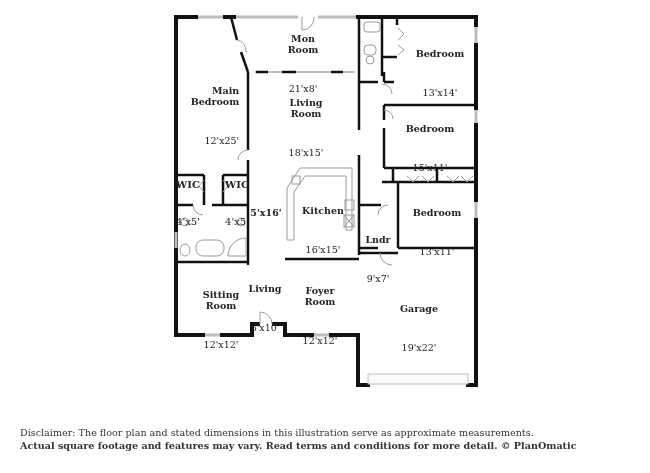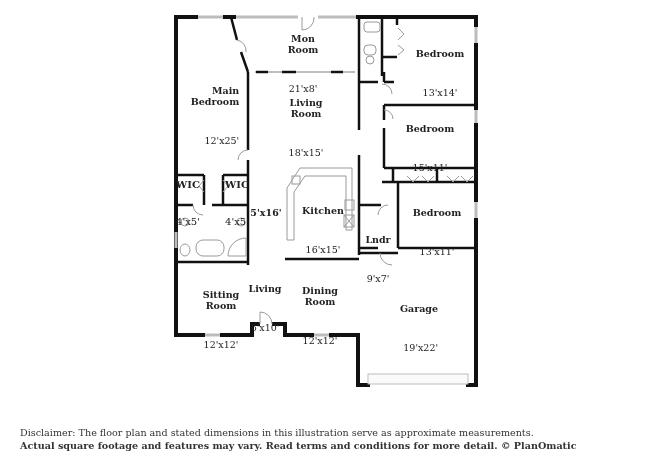--- a/index.html
+++ b/index.html
@@ -196,23 +196,23 @@
 <div class="lbl" style="left:221px;top:289px;">
   <span>Sitting</span>
   <span>Room</span>
   <span class="dim">12'x12'</span>
 </div>
 <div class="lbl" style="left:265px;top:283px;">
   <span>Living</span>
   <span class="dim">6'x10'</span>
 </div>
 <div class="lbl" style="left:320px;top:285px;">
-  <span>Dining</span>
+  <span>Foyer</span>
   <span>Room</span>
   <span class="dim">12'x12'</span>
 </div>
-<div class="lbl" style="left:419px;top:303px;text-align:right;">
+<div class="lbl" style="left:419px;top:303px;">
   <span>Garage</span>
   <span class="dim">19'x22'</span>
 </div>
 
 <div class="disclaimer" style="top:427px;">Disclaimer: The floor plan and stated dimensions in this illustration serve as approximate measurements.</div>
 <div class="disclaimer" style="top:440px;font-weight:bold;">Actual square footage and features may vary. Read terms and conditions for more detail. © PlanOmatic</div>
 
 </body></html>

